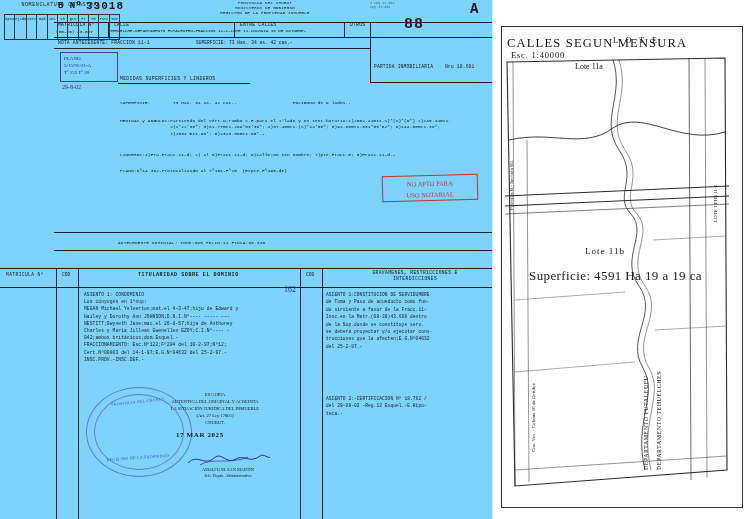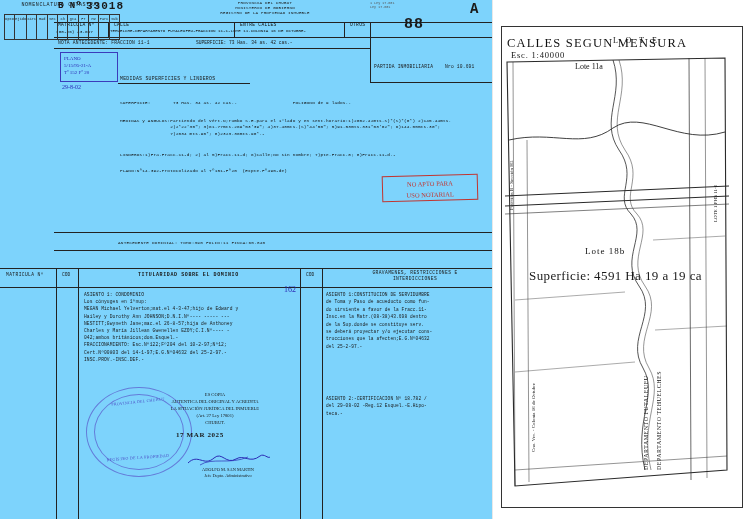--- a/index.html
+++ b/index.html
@@ -592,21 +592,21 @@
       <path d="M22 300 L132 292" fill="none" stroke="#2a2a2a" stroke-width=".4"></path>
       <path d="M22 372 L142 362" fill="none" stroke="#2a2a2a" stroke-width=".4"></path>
       <path d="M160 240 L232 236" fill="none" stroke="#2a2a2a" stroke-width=".4"></path>
       <path d="M162 330 L234 326" fill="none" stroke="#2a2a2a" stroke-width=".4"></path>
 
       <path d="M22 470 L234 456" fill="none" stroke="#2a2a2a" stroke-width=".5"></path>
     </svg>
 
     <div class="plat-label" style="left:120px; top:36px; font-size:8px; letter-spacing:3px;">L  O  T  E</div>
     <div class="plat-label" style="left:62px; top:62px; font-size:8px;margin-left:20px;">Lote 11a</div>
-    <div class="plat-label" style="left:92px; top:246px; font-size:9px; letter-spacing:1px;">Lote 18b</div>
+    <div class="plat-label" style="left:92px; top:246px; font-size:9px; letter-spacing:1px;">Lote 11b</div>
     <div class="sup-line">Superficie: 4591 Ha 19 a 19 ca</div>
 
     <div class="plat-label rot90" style="left:16px; top:210px; font-size:5px;">Fracción B - Sección H5</div>
     <div class="plat-label rot90" style="left:38px; top:452px; font-size:5px;">Cno. Vec. - Colonia 16 de Octubre</div>
     <div class="plat-label rot90" style="left:150px; top:470px; font-size:6px; letter-spacing:.5px;">DEPARTAMENTO FUTALEUFU</div>
     <div class="plat-label rot90" style="left:163px; top:470px; font-size:6px; letter-spacing:.5px;">DEPARTAMENTO TEHUELCHES</div>
     <div class="plat-label rot90" style="left:220px; top:222px; font-size:5px;">LOTE 1 PHS 11-6</div>
   </div>
 
 </div>

